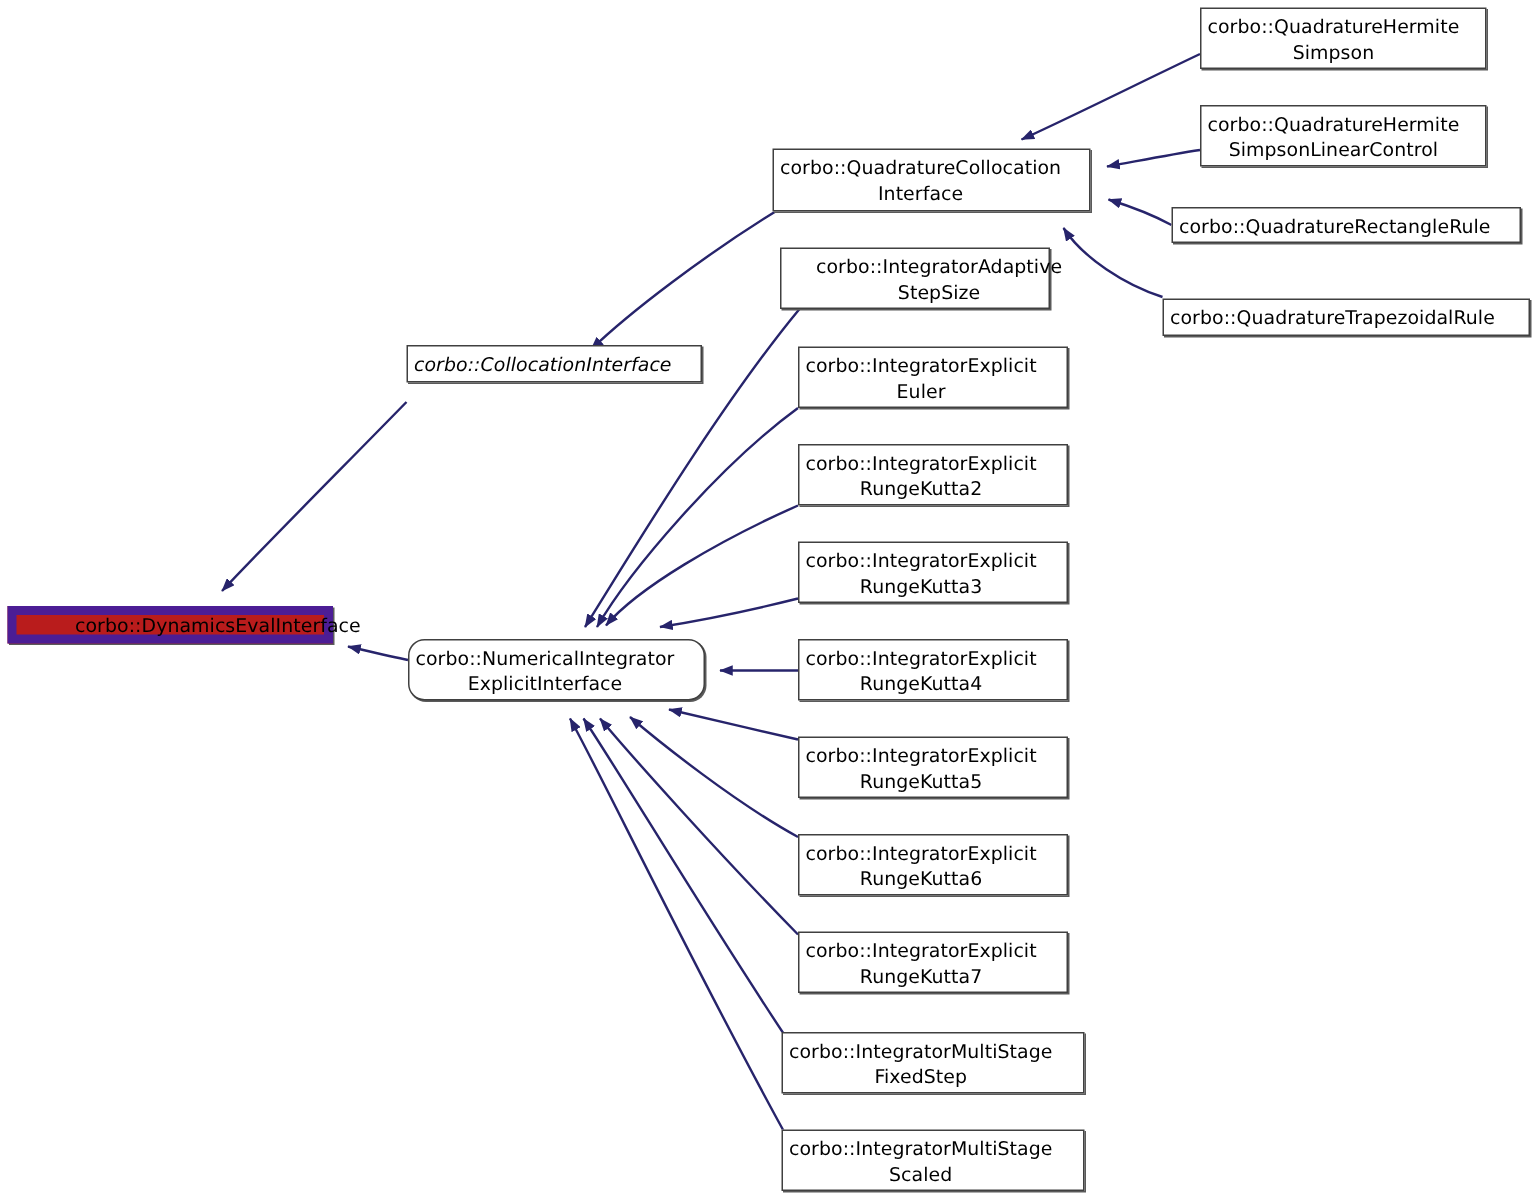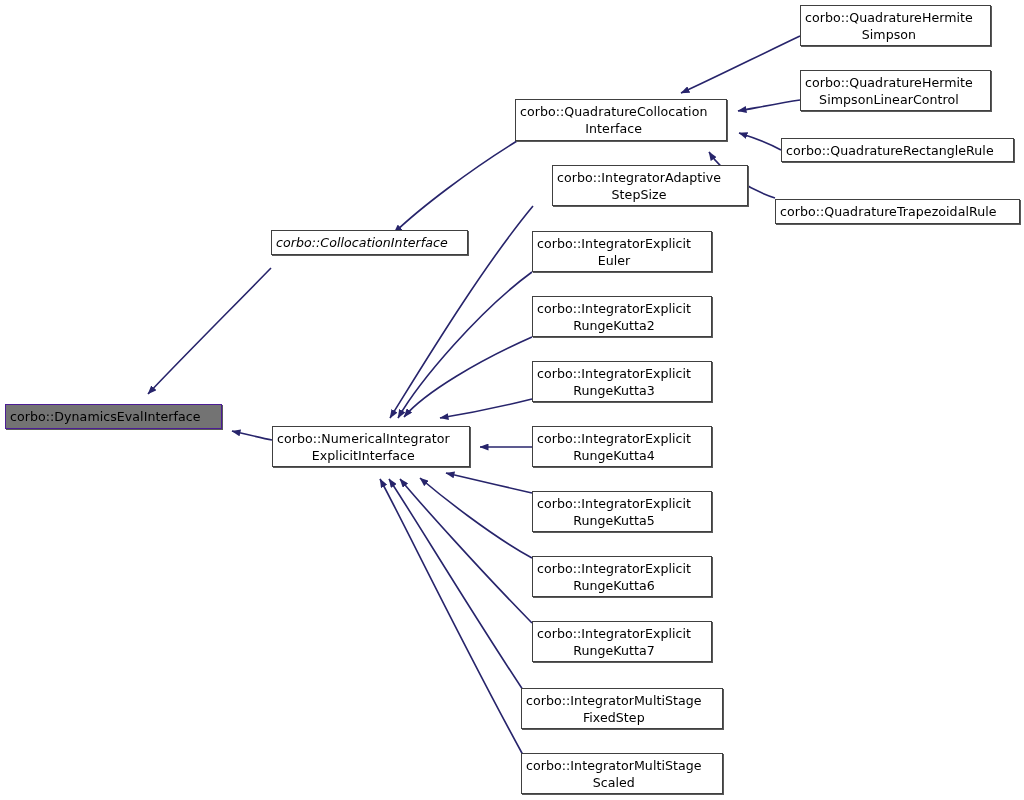--- a/index.html
+++ b/index.html
@@ -34,22 +34,23 @@
     display: flex;
     align-items: center;
     text-align: center;
     font-size: 12.6px;
     line-height: 1.35;
     letter-spacing: 0.05px;
     white-space: pre-line;
     box-shadow: 1px 1px 0 0 #5a5a5a;
   }
   .node.highlight {
-    background: #737373;
-    border: 1px solid #4c1d95;
+    background: #b91c1c;
+    border: 6px solid #4c1d95;
+    padding-left: 35px;
   }
   .node-label {
     display: block;
     padding: 0 4px;
     white-space: pre-line;
   }
 </style>
 </head>
 <body>
 
@@ -76,31 +77,31 @@
         <path d="M 532 493 C 505 487, 468 478, 446 473" fill="none" stroke="#27246b" stroke-width="1.6" marker-end="url(#arrowhead)"></path>
         <path d="M 532 558 C 490 535, 440 495, 420 478" fill="none" stroke="#27246b" stroke-width="1.6" marker-end="url(#arrowhead)"></path>
         <path d="M 532 623 C 480 570, 420 503, 400 479" fill="none" stroke="#27246b" stroke-width="1.6" marker-end="url(#arrowhead)"></path>
         <path d="M 523 690 C 470 610, 410 510, 389 479" fill="none" stroke="#27246b" stroke-width="1.6" marker-end="url(#arrowhead)"></path>
         <path d="M 523 755 C 460 640, 400 515, 380 479" fill="none" stroke="#27246b" stroke-width="1.6" marker-end="url(#arrowhead)"></path>
       </g>
   </svg>
   <div id="node-layer">
       <div class="node highlight" style="left: 5px; top: 404px; width: 217px; height: 25px;"><span class="node-label">corbo::DynamicsEvalInterface</span></div>
       <div class="node" style="left: 271px; top: 230px; width: 197px; height: 25px; font-style: italic;"><span class="node-label">corbo::CollocationInterface</span></div>
-      <div class="node" style="left: 272px; top: 426px; width: 198px; height: 41px;"><span class="node-label">corbo::NumericalIntegrator
+      <div class="node" style="left: 272px; top: 426px; width: 198px; height: 41px; border-radius: 11px;"><span class="node-label">corbo::NumericalIntegrator
 ExplicitInterface</span></div>
       <div class="node" style="left: 515px; top: 99px; width: 212px; height: 42px;"><span class="node-label">corbo::QuadratureCollocation
 Interface</span></div>
       <div class="node" style="left: 800px; top: 5px; width: 191px; height: 41px;"><span class="node-label">corbo::QuadratureHermite
 Simpson</span></div>
       <div class="node" style="left: 800px; top: 70px; width: 191px; height: 41px;"><span class="node-label">corbo::QuadratureHermite
 SimpsonLinearControl</span></div>
       <div class="node" style="left: 781px; top: 138px; width: 233px; height: 24px;"><span class="node-label">corbo::QuadratureRectangleRule</span></div>
       <div class="node" style="left: 775px; top: 199px; width: 245px; height: 25px;"><span class="node-label">corbo::QuadratureTrapezoidalRule</span></div>
-      <div class="node" style="left: 552px; top: 165px; width: 196px; height: 41px;"><span class="node-label">corbo::IntegratorAdaptive
+      <div class="node" style="left: 520px; top: 165px; width: 180px; height: 41px; padding-left: 19px;"><span class="node-label">corbo::IntegratorAdaptive
 StepSize</span></div>
       <div class="node" style="left: 532px; top: 231px; width: 180px; height: 41px;"><span class="node-label">corbo::IntegratorExplicit
 Euler</span></div>
       <div class="node" style="left: 532px; top: 296px; width: 180px; height: 41px;"><span class="node-label">corbo::IntegratorExplicit
 RungeKutta2</span></div>
       <div class="node" style="left: 532px; top: 361px; width: 180px; height: 41px;"><span class="node-label">corbo::IntegratorExplicit
 RungeKutta3</span></div>
       <div class="node" style="left: 532px; top: 426px; width: 180px; height: 41px;"><span class="node-label">corbo::IntegratorExplicit
 RungeKutta4</span></div>
       <div class="node" style="left: 532px; top: 491px; width: 180px; height: 41px;"><span class="node-label">corbo::IntegratorExplicit

